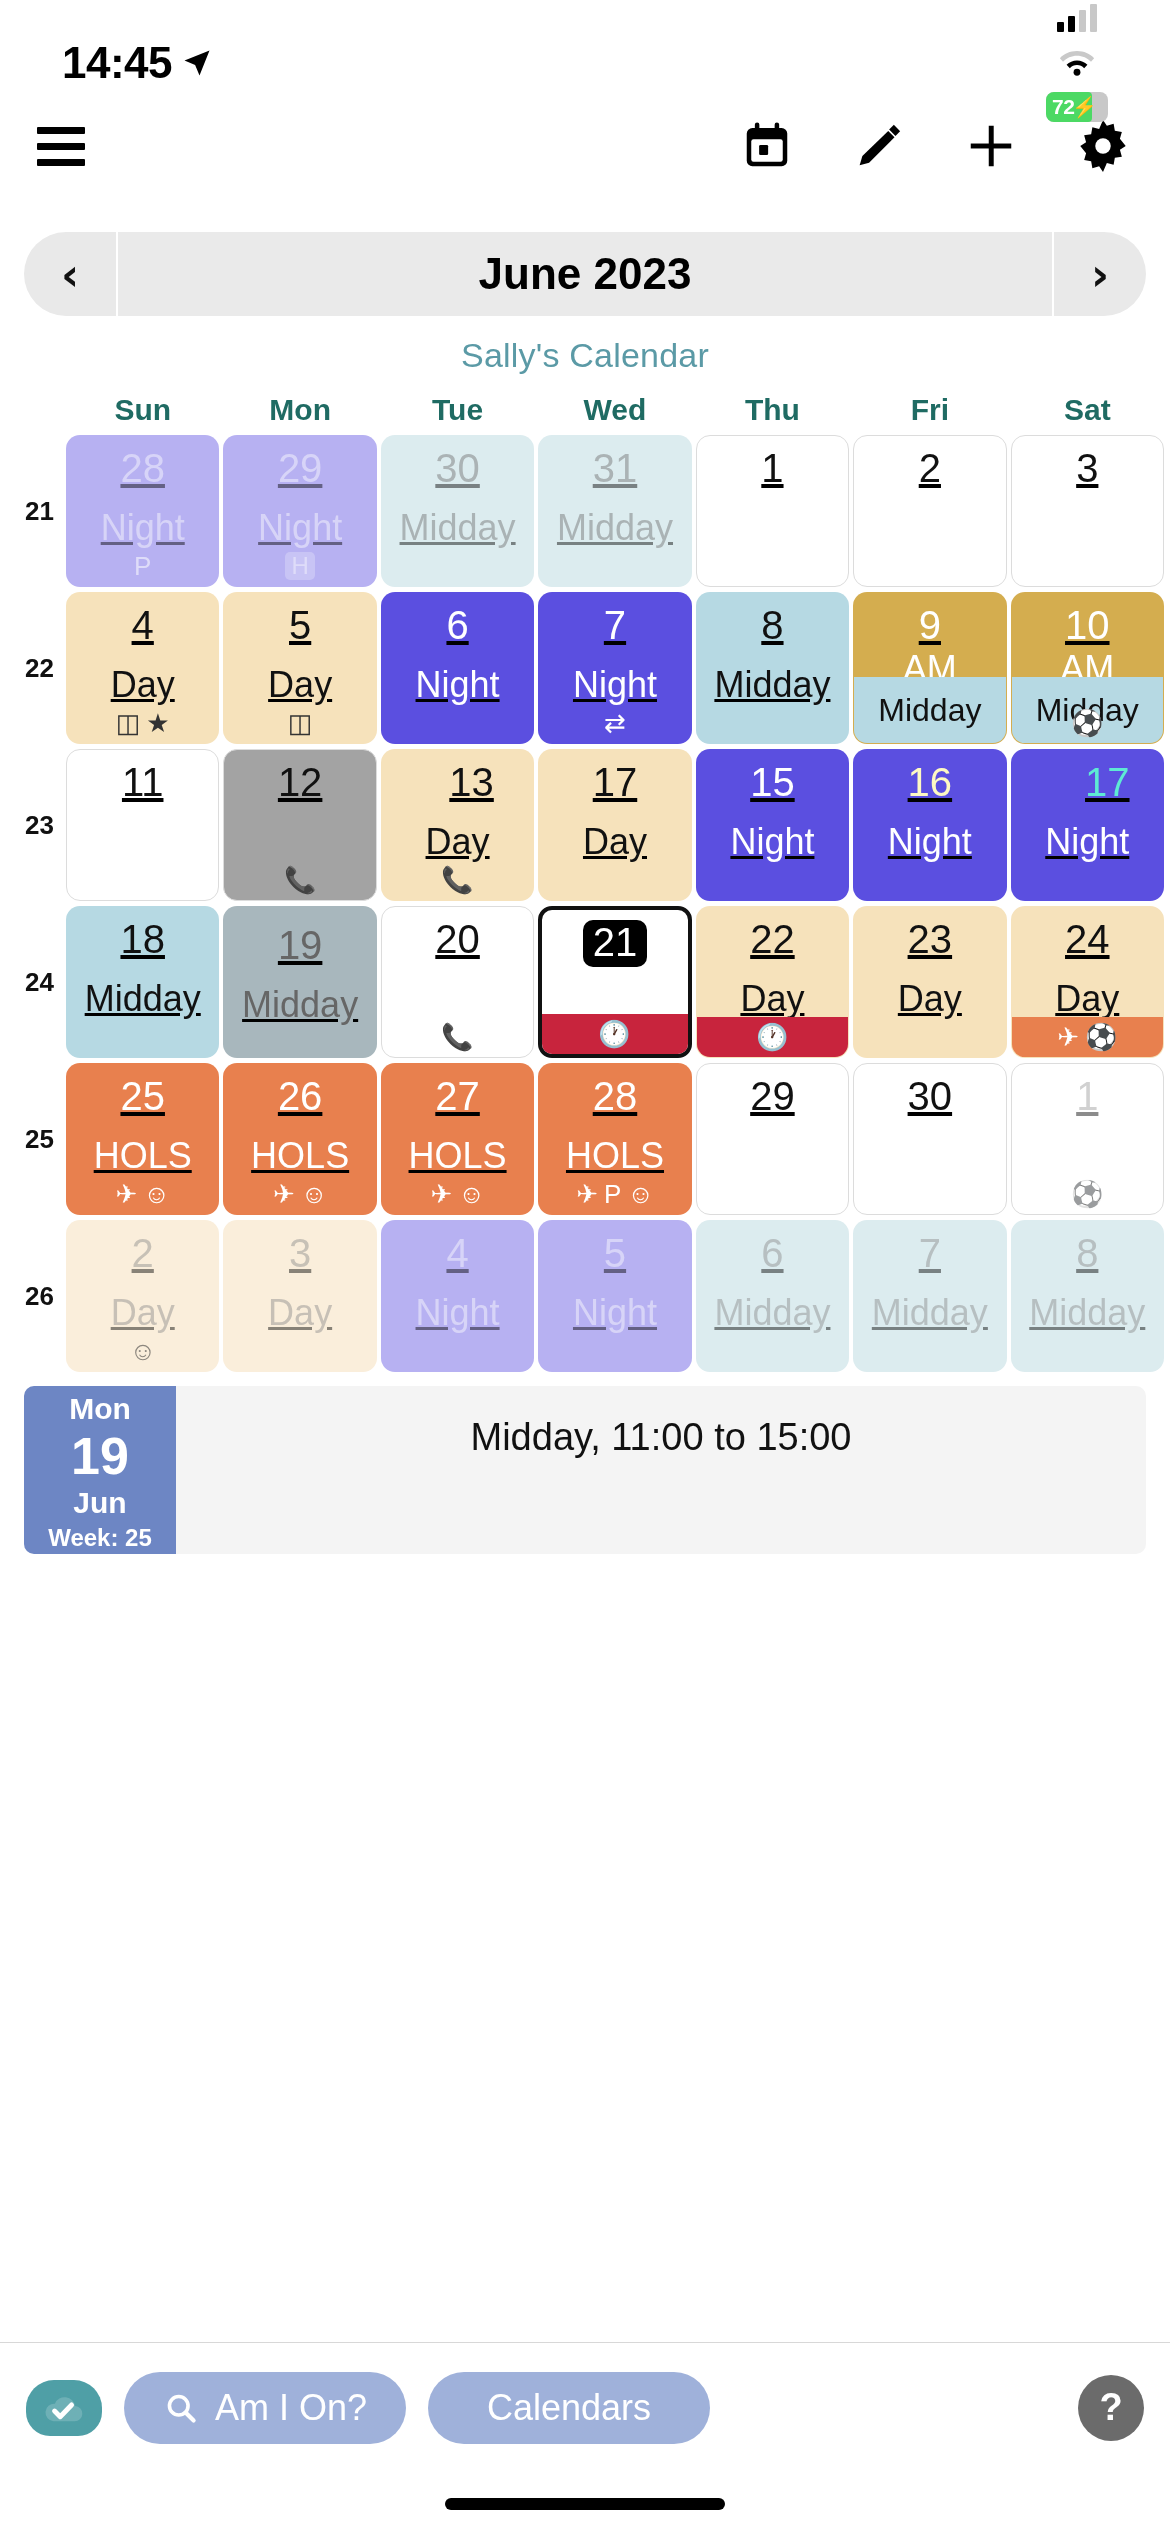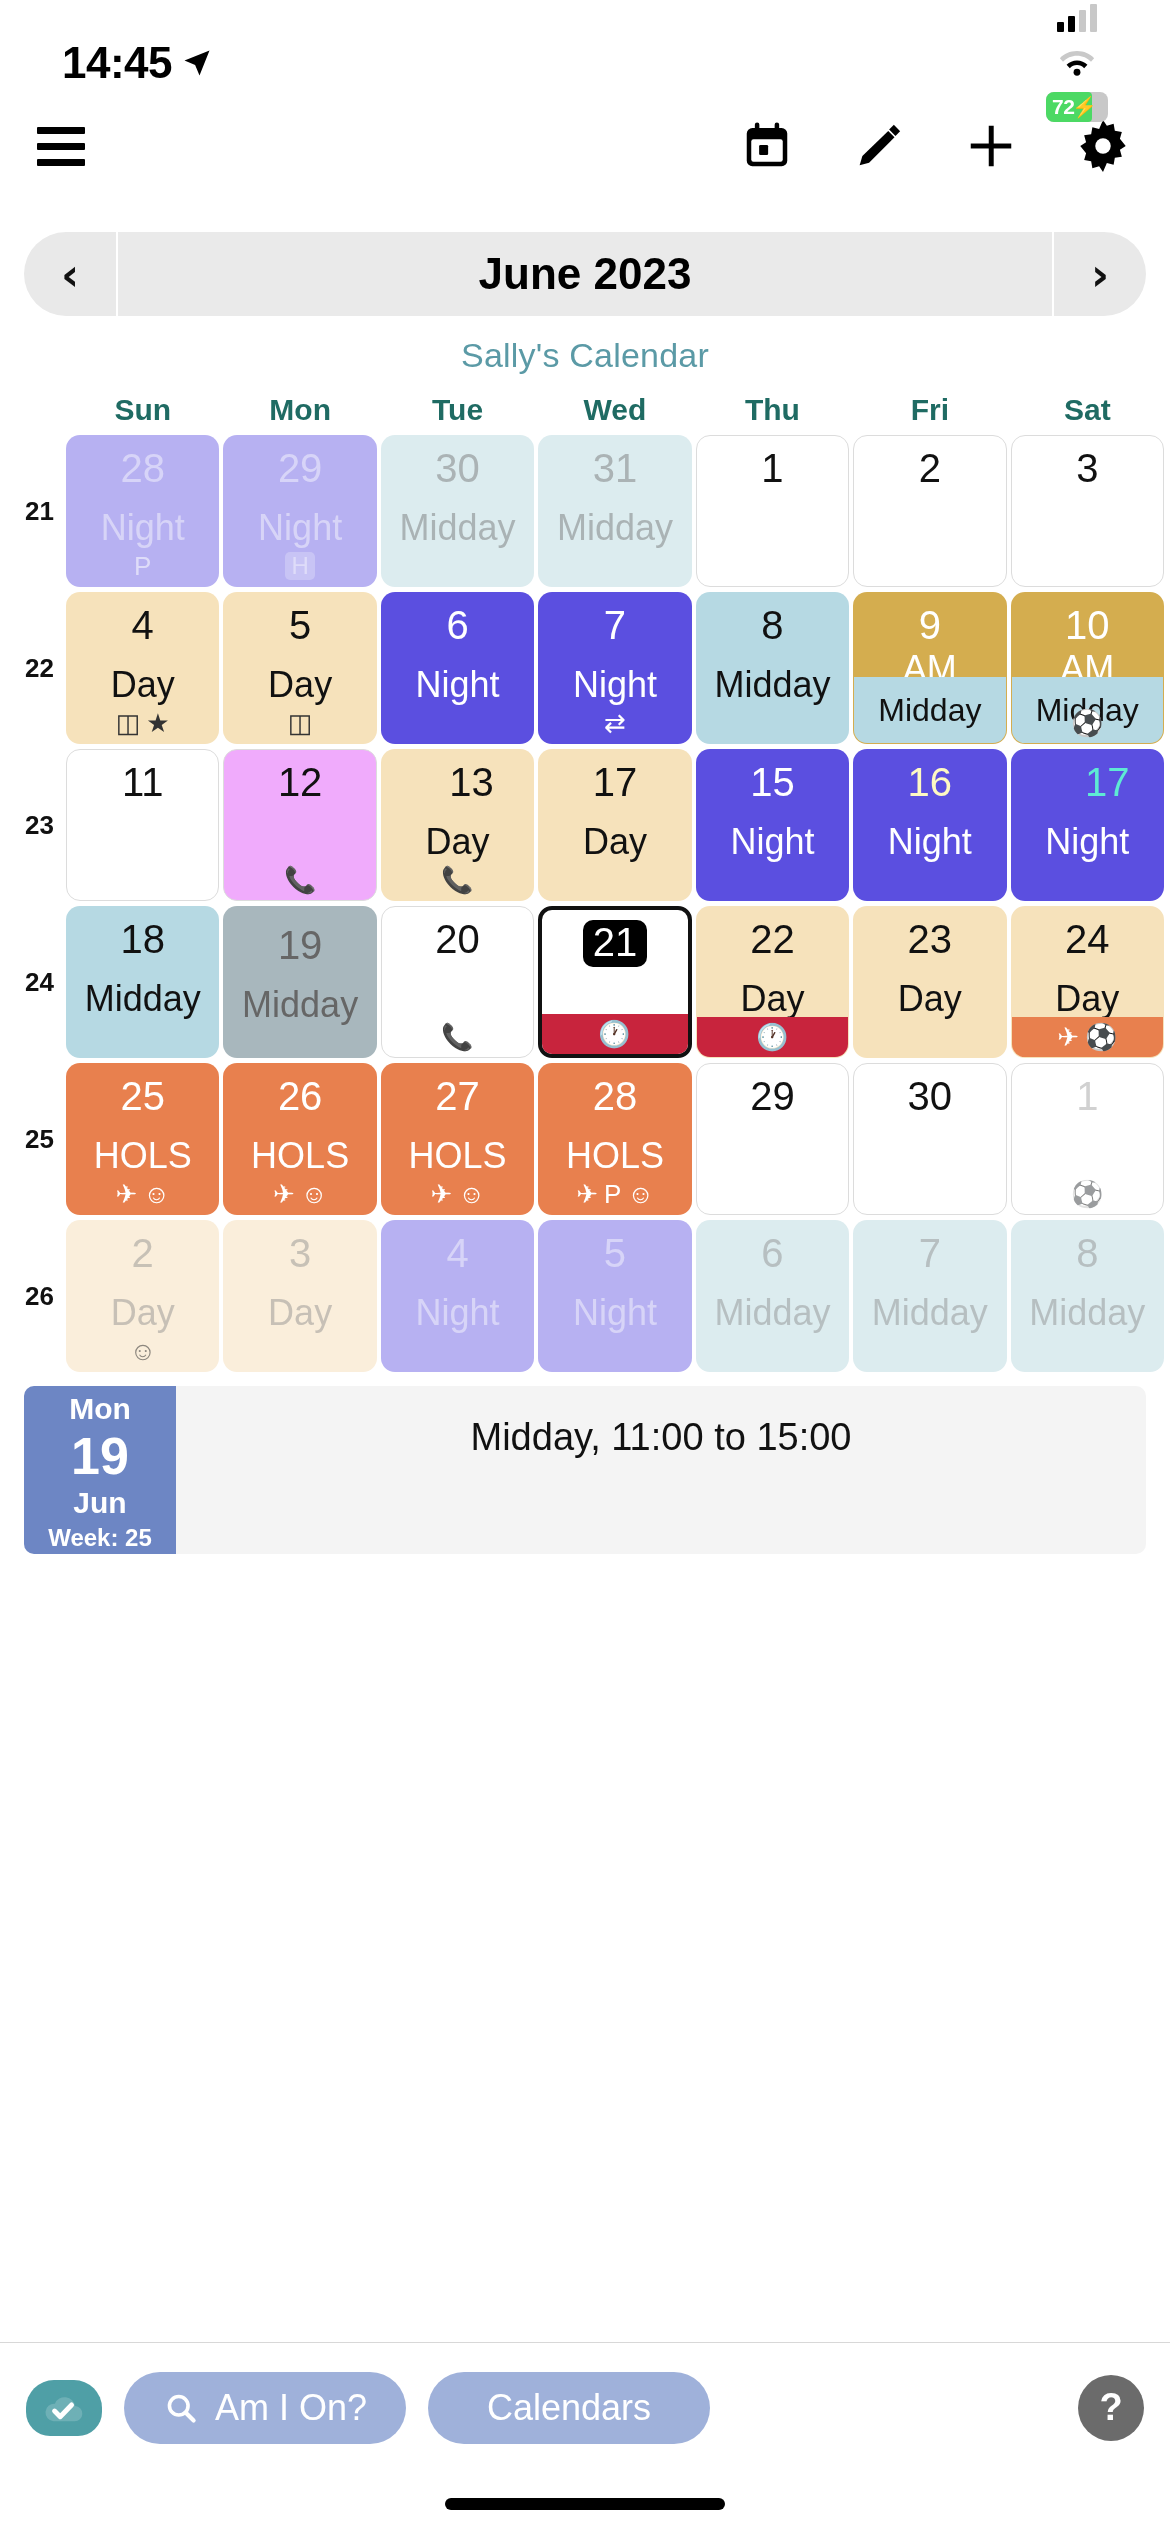--- a/index.html
+++ b/index.html
@@ -98,20 +98,21 @@
     display:flex; align-items:center; justify-content:flex-end;
     padding-right: 8px; font-size: 26px; font-weight: 700; color:#111;
   }
   .day {
     position: relative;
     border-radius: 14px;
     overflow: hidden;
     border: 1px solid #dcdcdc;
     display: flex; flex-direction: column; align-items: center;
     background: #fff;
+    text-decoration: underline;
   }
   .day .dnum {
     font-size: 40px; line-height: 1;
     margin-top: 12px; color:#111; font-weight: 400;
   }
   .day .dlabel {
     font-size: 36px; line-height:1;
     margin-top: 22px; color:#111;
   }
   .day .badges {
@@ -364,21 +365,21 @@
         <div class="badges">
           <span style="color: rgb(255, 255, 255);">⚽</span>
         </div>
       </div>
     </div>
     <div class="week-row">
       <div class="week-num">23</div>
       <div class="day" style="background: rgb(255, 255, 255);">
         <div class="dnum" style="color: rgb(17, 17, 17);">11</div>
       </div>
-      <div class="day" style="background: #f0abfc;">
+      <div class="day" style="background: #a3a3a3;">
         <div class="dnum" style="color: rgb(17, 17, 17);">12</div>
         <div class="badges">
           <span style="color: rgb(51, 51, 51);">📞</span>
         </div>
       </div>
       <div class="day" style="background: rgb(246, 226, 187); border-color: transparent;">
         <div class="dnum" style="color: rgb(17, 17, 17); margin-left: 28px;">13</div>
         <div class="dlabel" style="color: rgb(17, 17, 17);">Day</div>
         <div class="badges">
           <span style="color: rgb(51, 51, 51);">📞</span>

